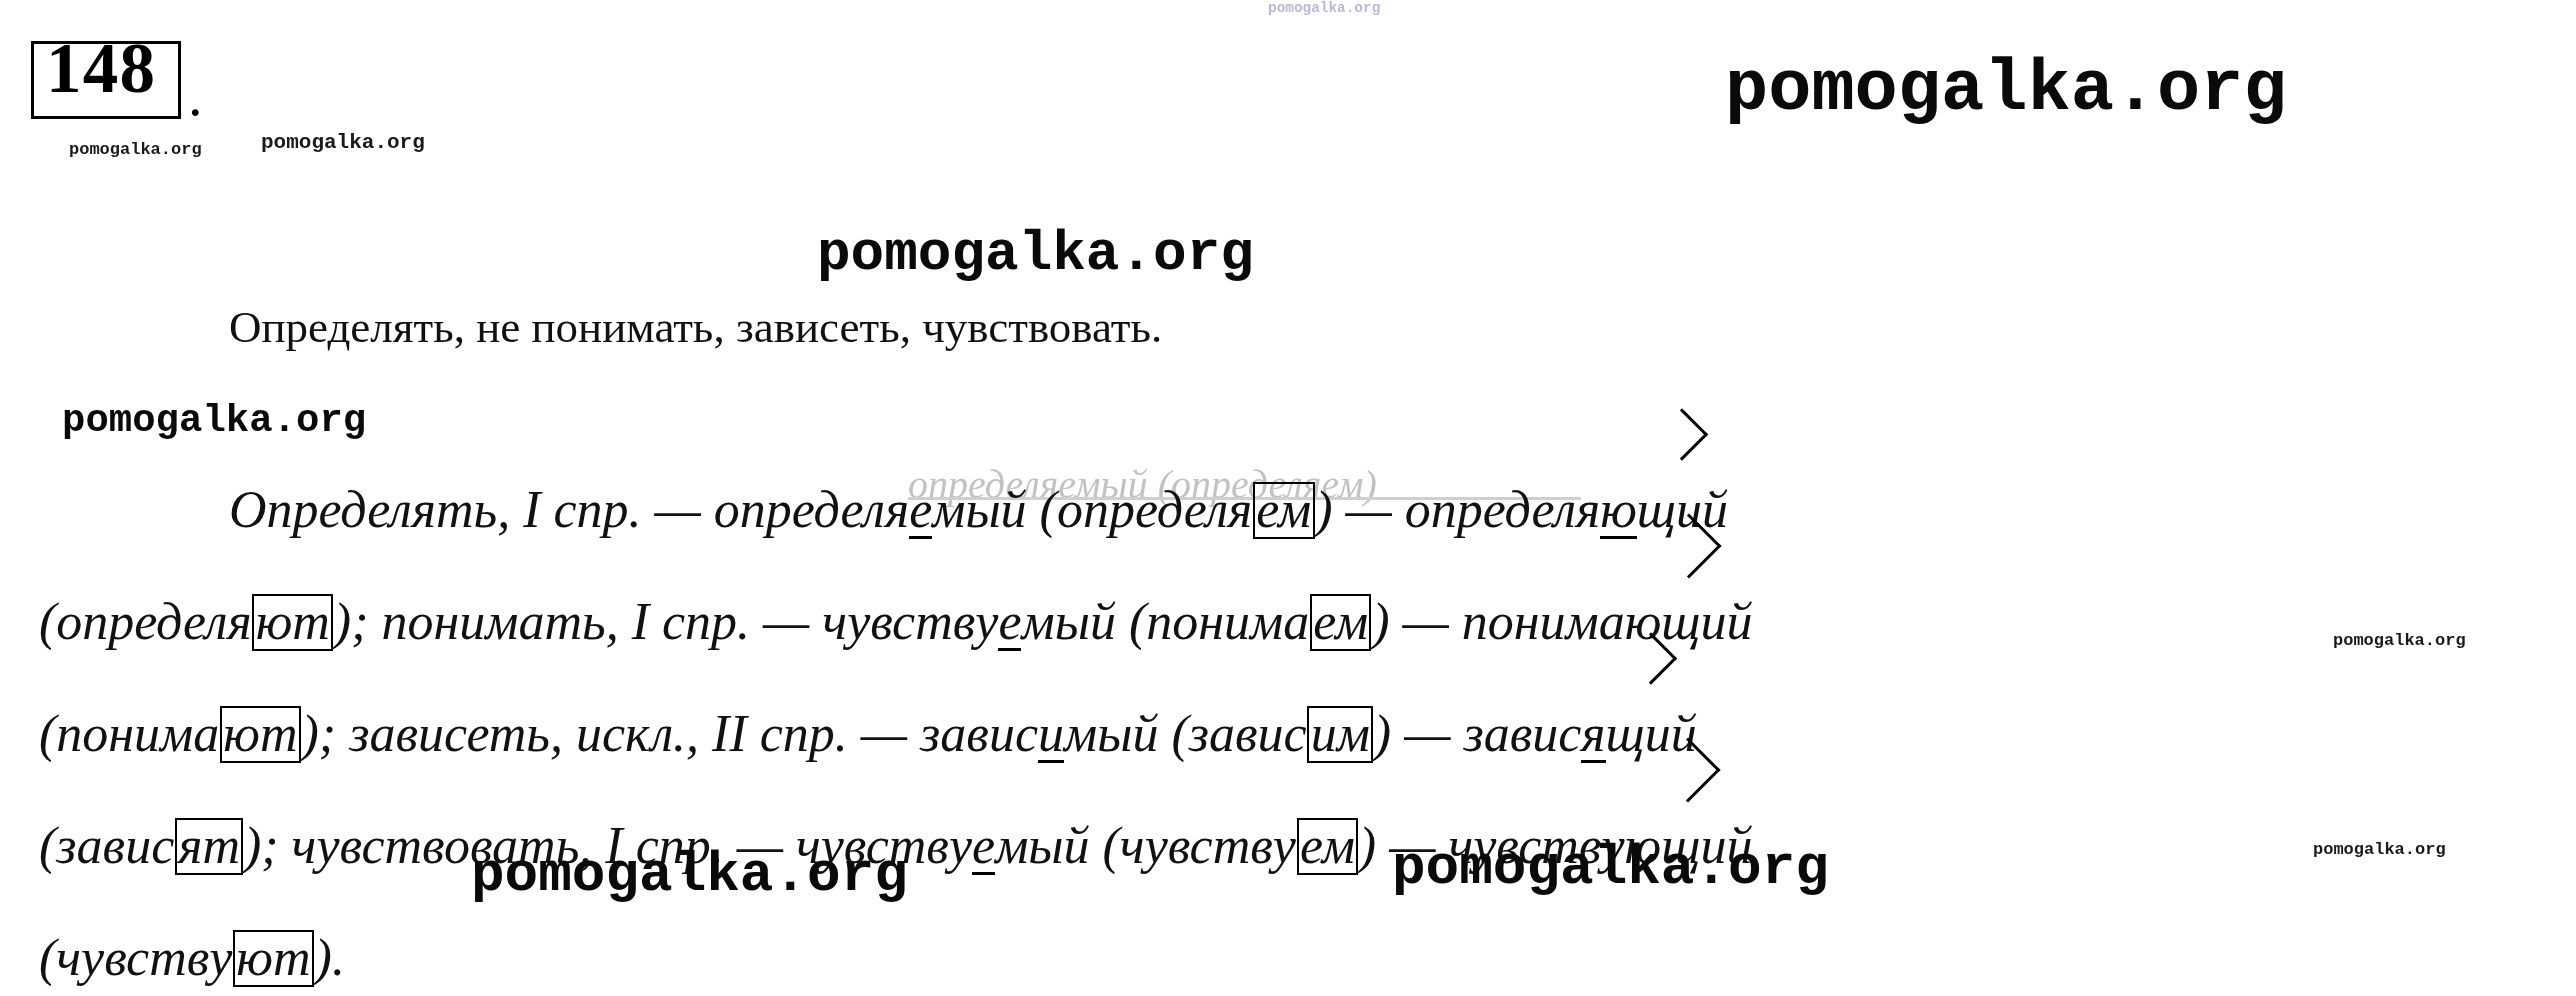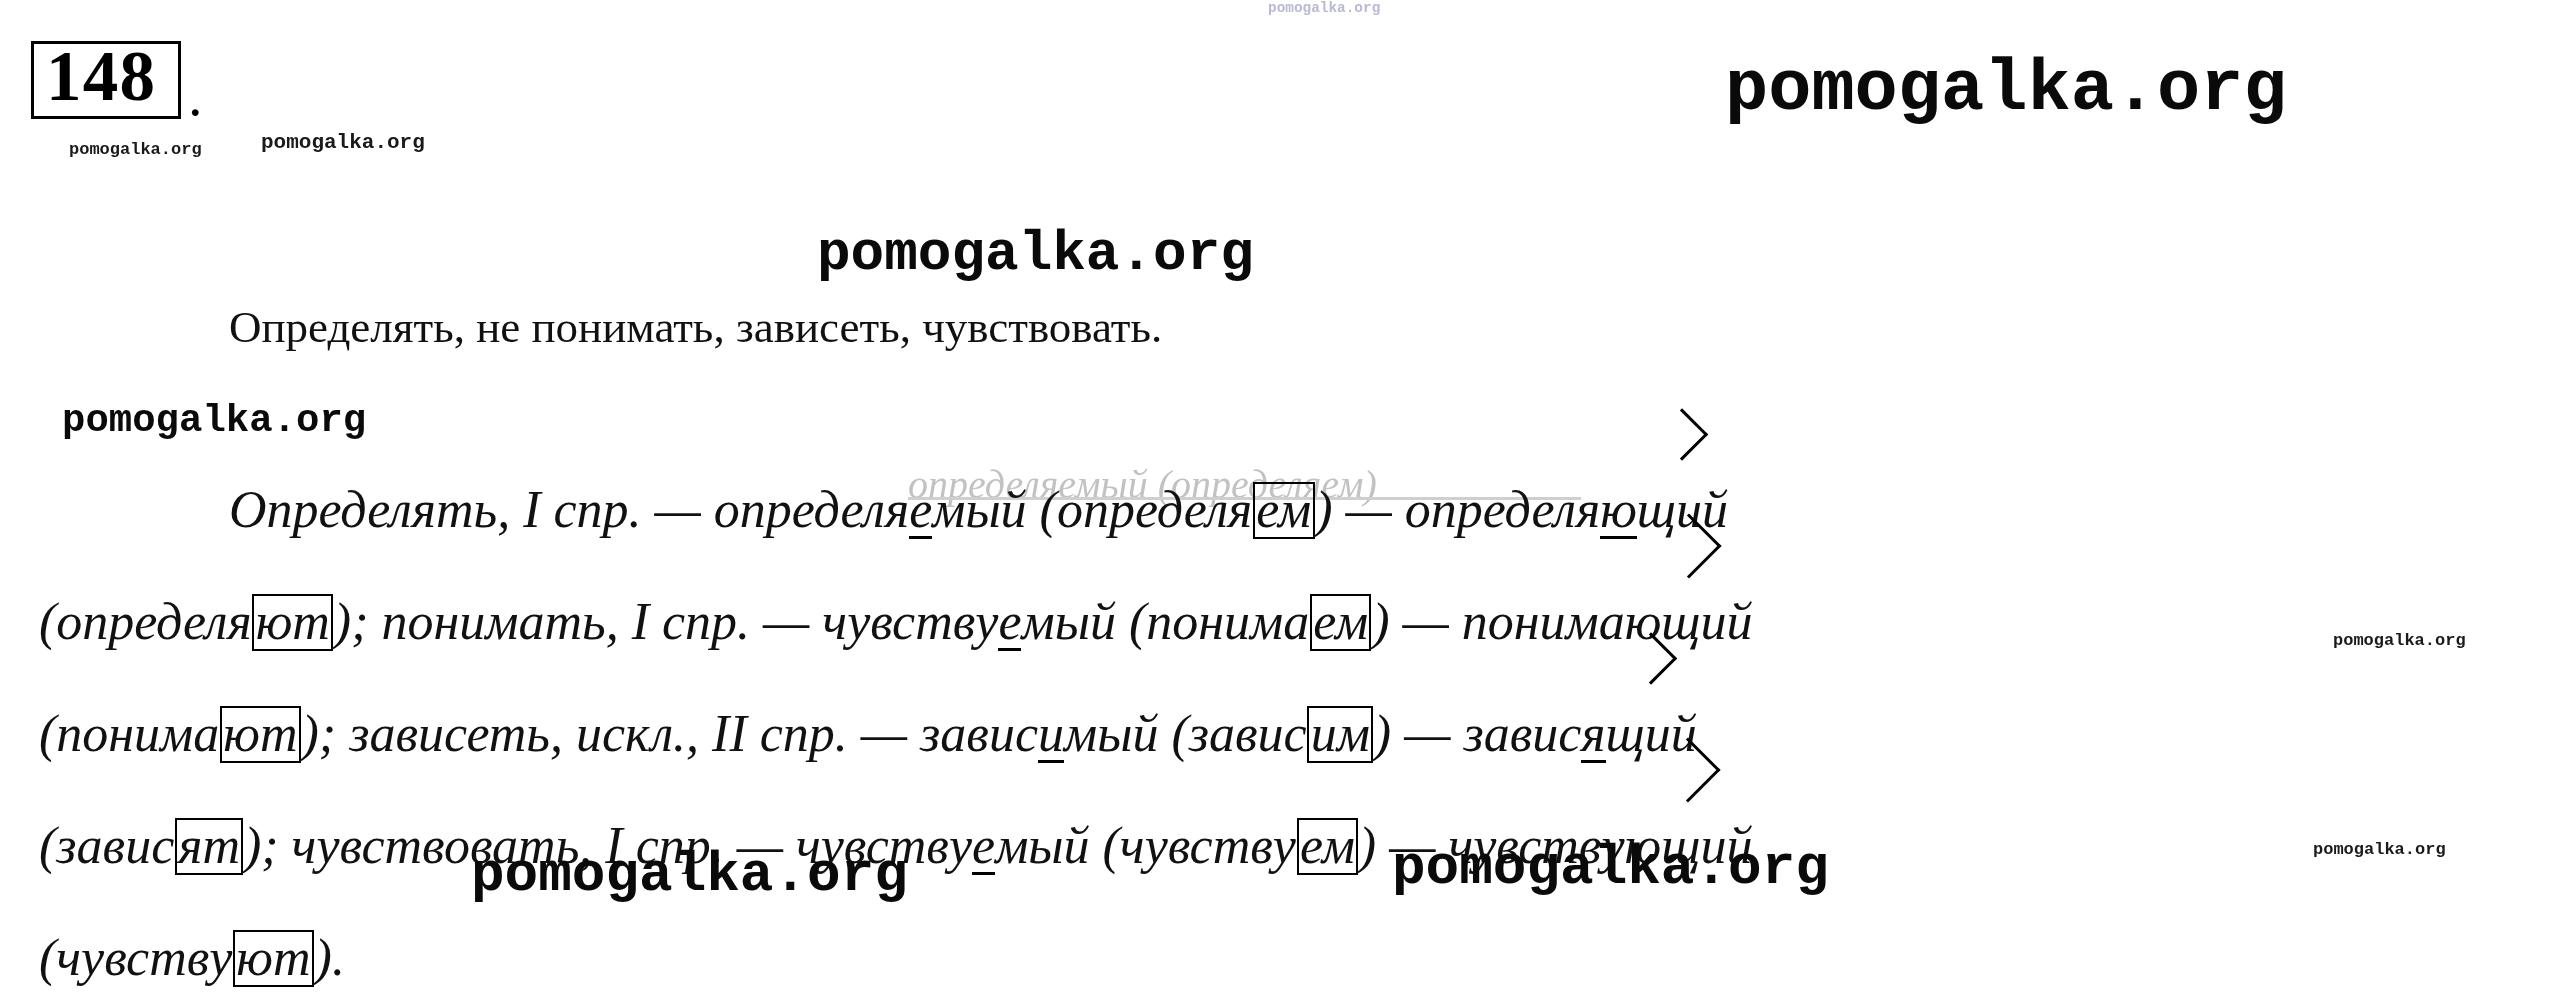--- a/index.html
+++ b/index.html
@@ -29,21 +29,21 @@
   
   #ex-number-box{
     position:absolute;
     left:31px;top:41px;
     width:150px;height:78px;
     border:3.3px solid #000;
     box-sizing:border-box;
   }
   #ex-number{
     position:absolute;
-    left:46px;top:40px;
+    left:46px;top:32px;
     font-family:"Liberation Serif", serif;
     font-weight:bold;
     font-size:71px;
     line-height:72px;
     letter-spacing:1.3px;
     color:#000;
   }
   #ex-number-dot{
     position:absolute;
     left:190px;top:78px;

